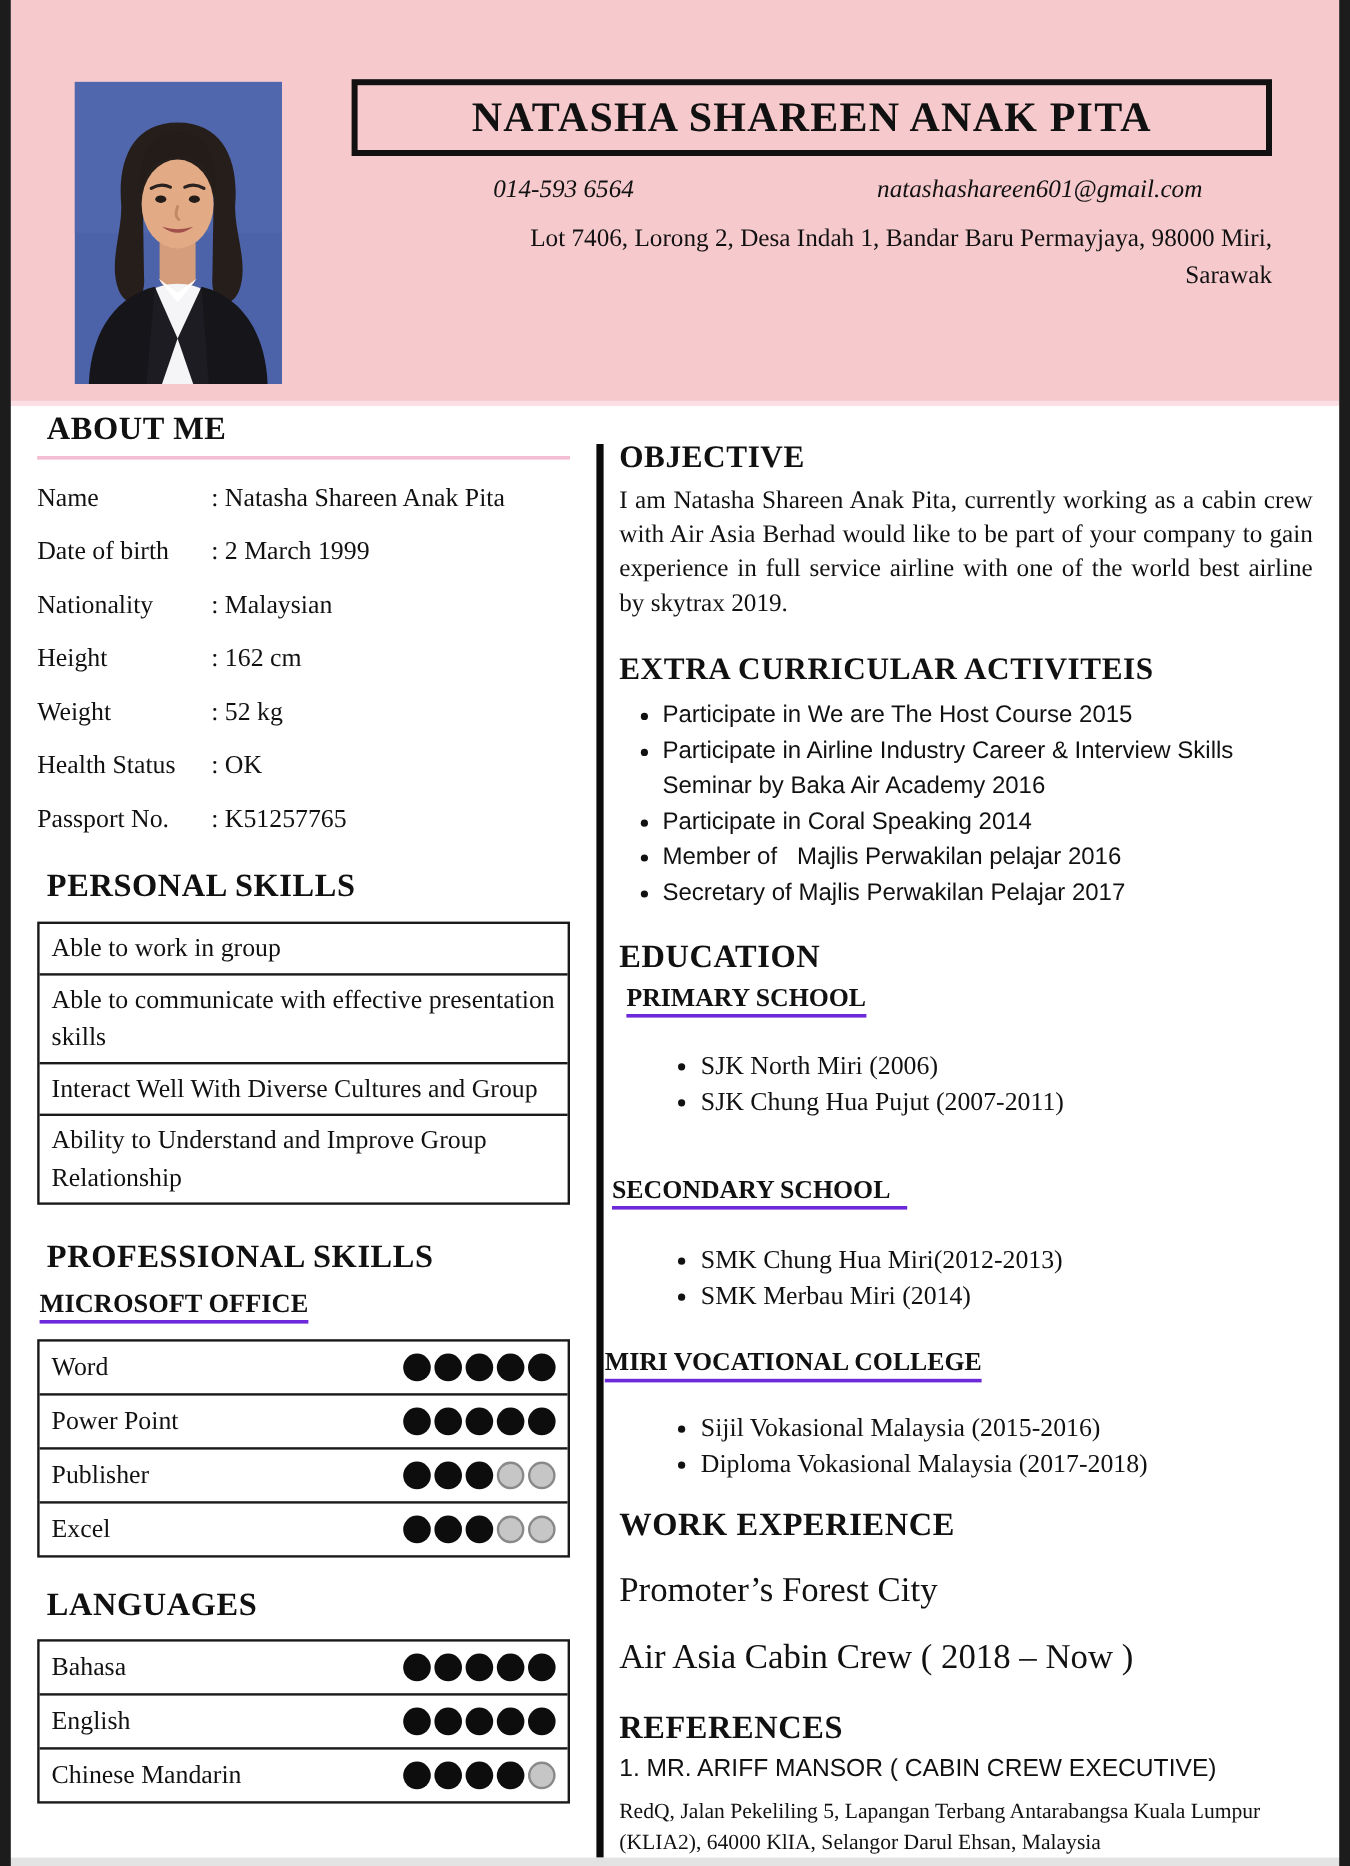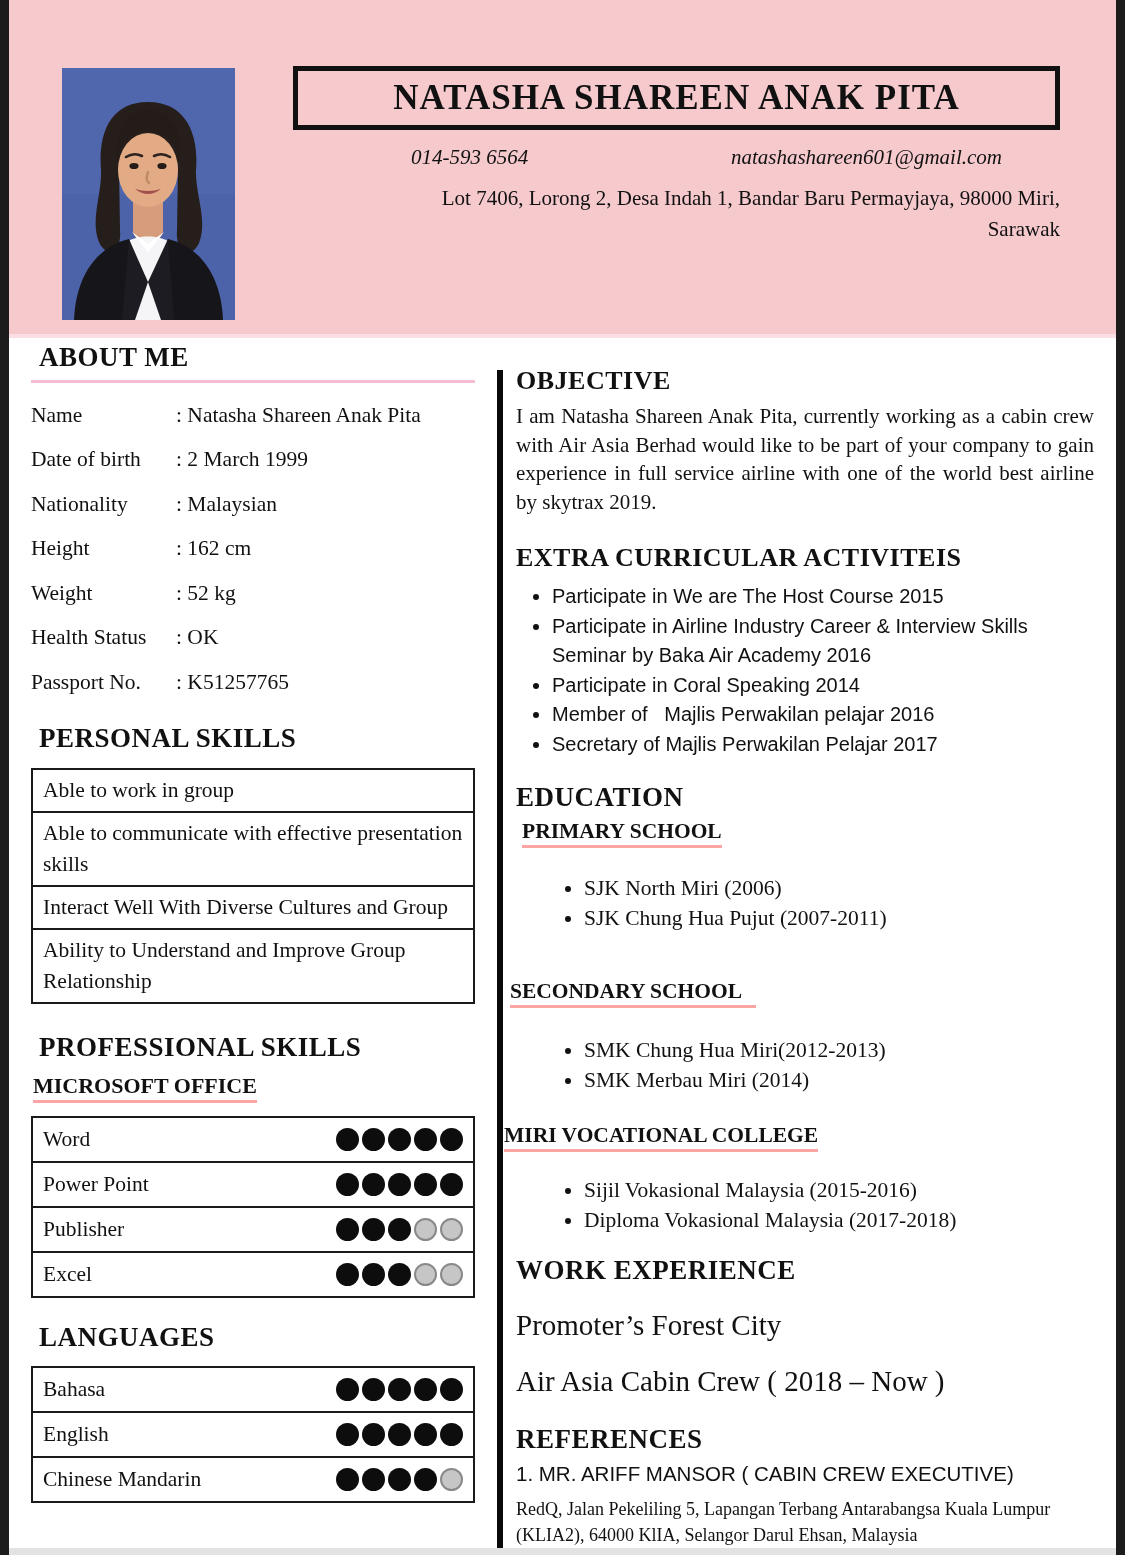--- a/index.html
+++ b/index.html
@@ -35,21 +35,21 @@
   .address{margin-top:13px;text-align:right;font-size:21px;line-height:31px;}
 
   
   .columns{display:flex;margin:0 9px;min-height:1210px;background:#fff;}
   .col-left{width:488px;box-sizing:border-box;padding:4px 22px 0 22px;}
   .divider{width:6px;background:#0a0a0a;margin-top:32px;}
   .col-right{flex:1;box-sizing:border-box;padding:28px 22px 0 13px;}
 
   h2{font-size:27px;font-weight:bold;margin:0;letter-spacing:.5px;}
   .col-left h2{padding-left:8px;}
-  .underlined{display:inline-block;border-bottom:3px solid #fca5a5;padding-bottom:1px;}
+  .underlined{display:inline-block;border-bottom:3px solid #6d28d9;padding-bottom:1px;}
 
   
   .about-title{border-bottom:3px solid #f5bdd3;padding-bottom:7px;}
   .about-grid{margin-top:10px;font-size:21.5px;}
   .about-row{display:grid;grid-template-columns:145px 1fr;min-height:44.5px;align-items:center;}
   .about-value::before{content:": ";}
 
   
   .ps-title{margin-top:18px;}
   .box-table{border:2px solid #1a1a1a;margin-top:14px;}

